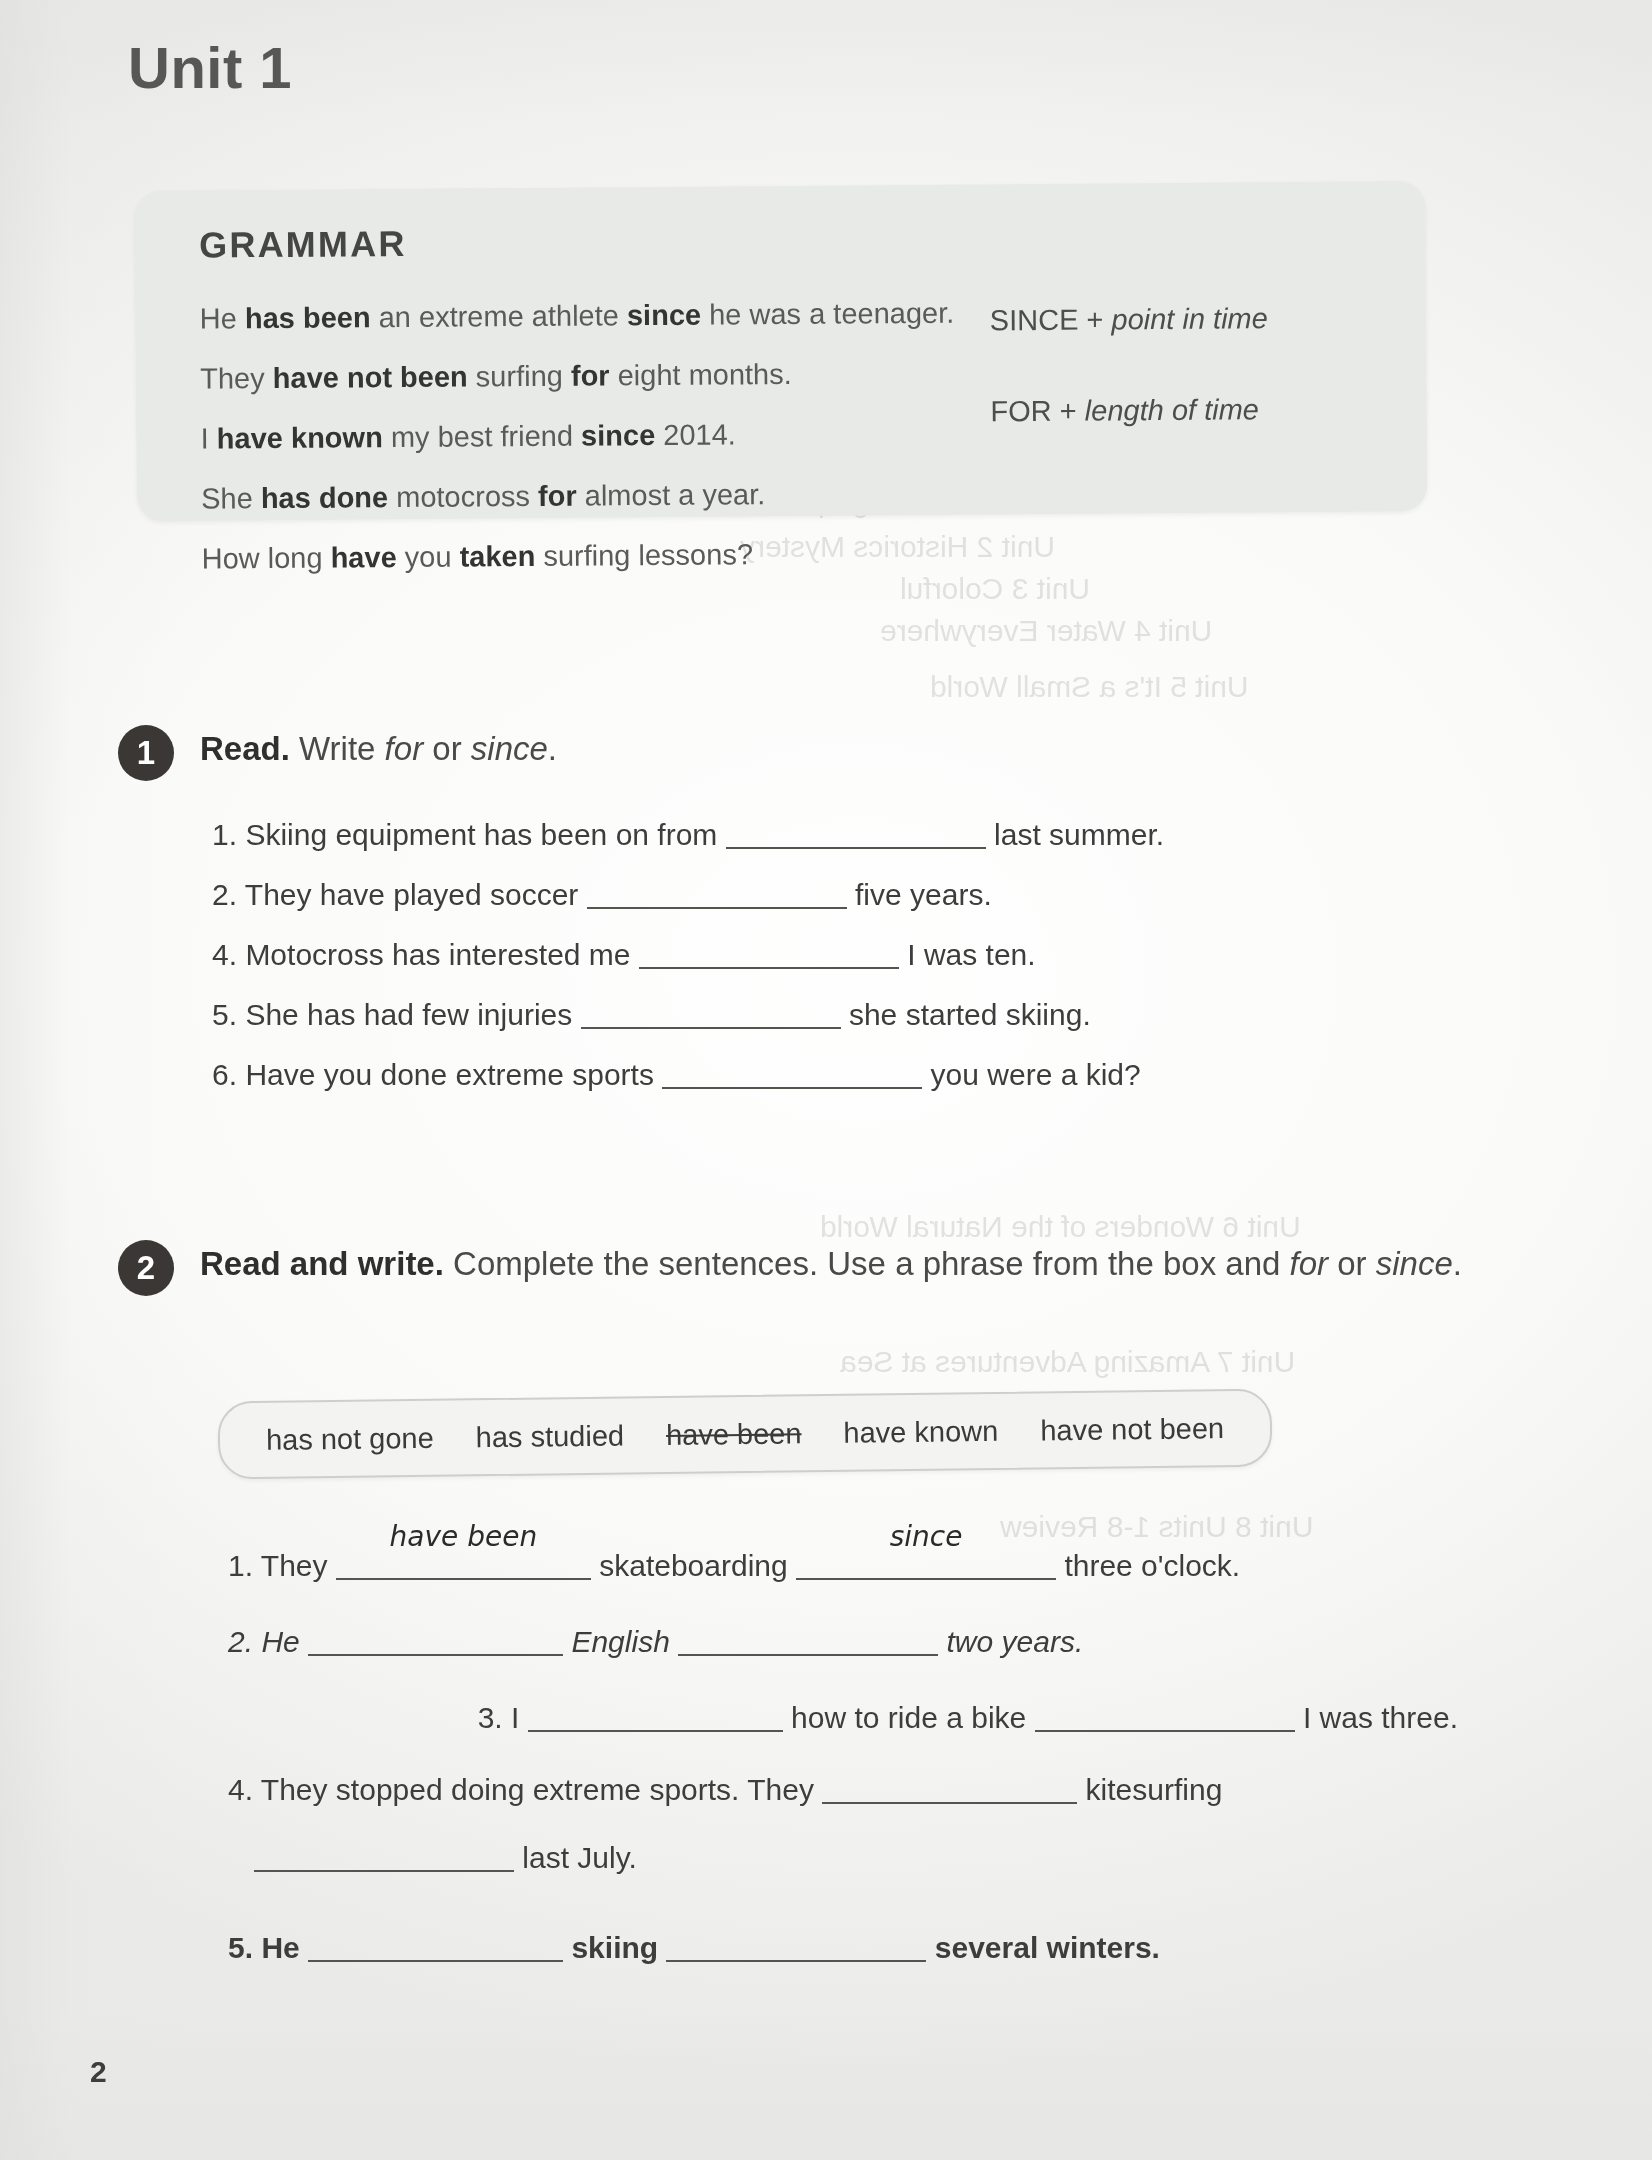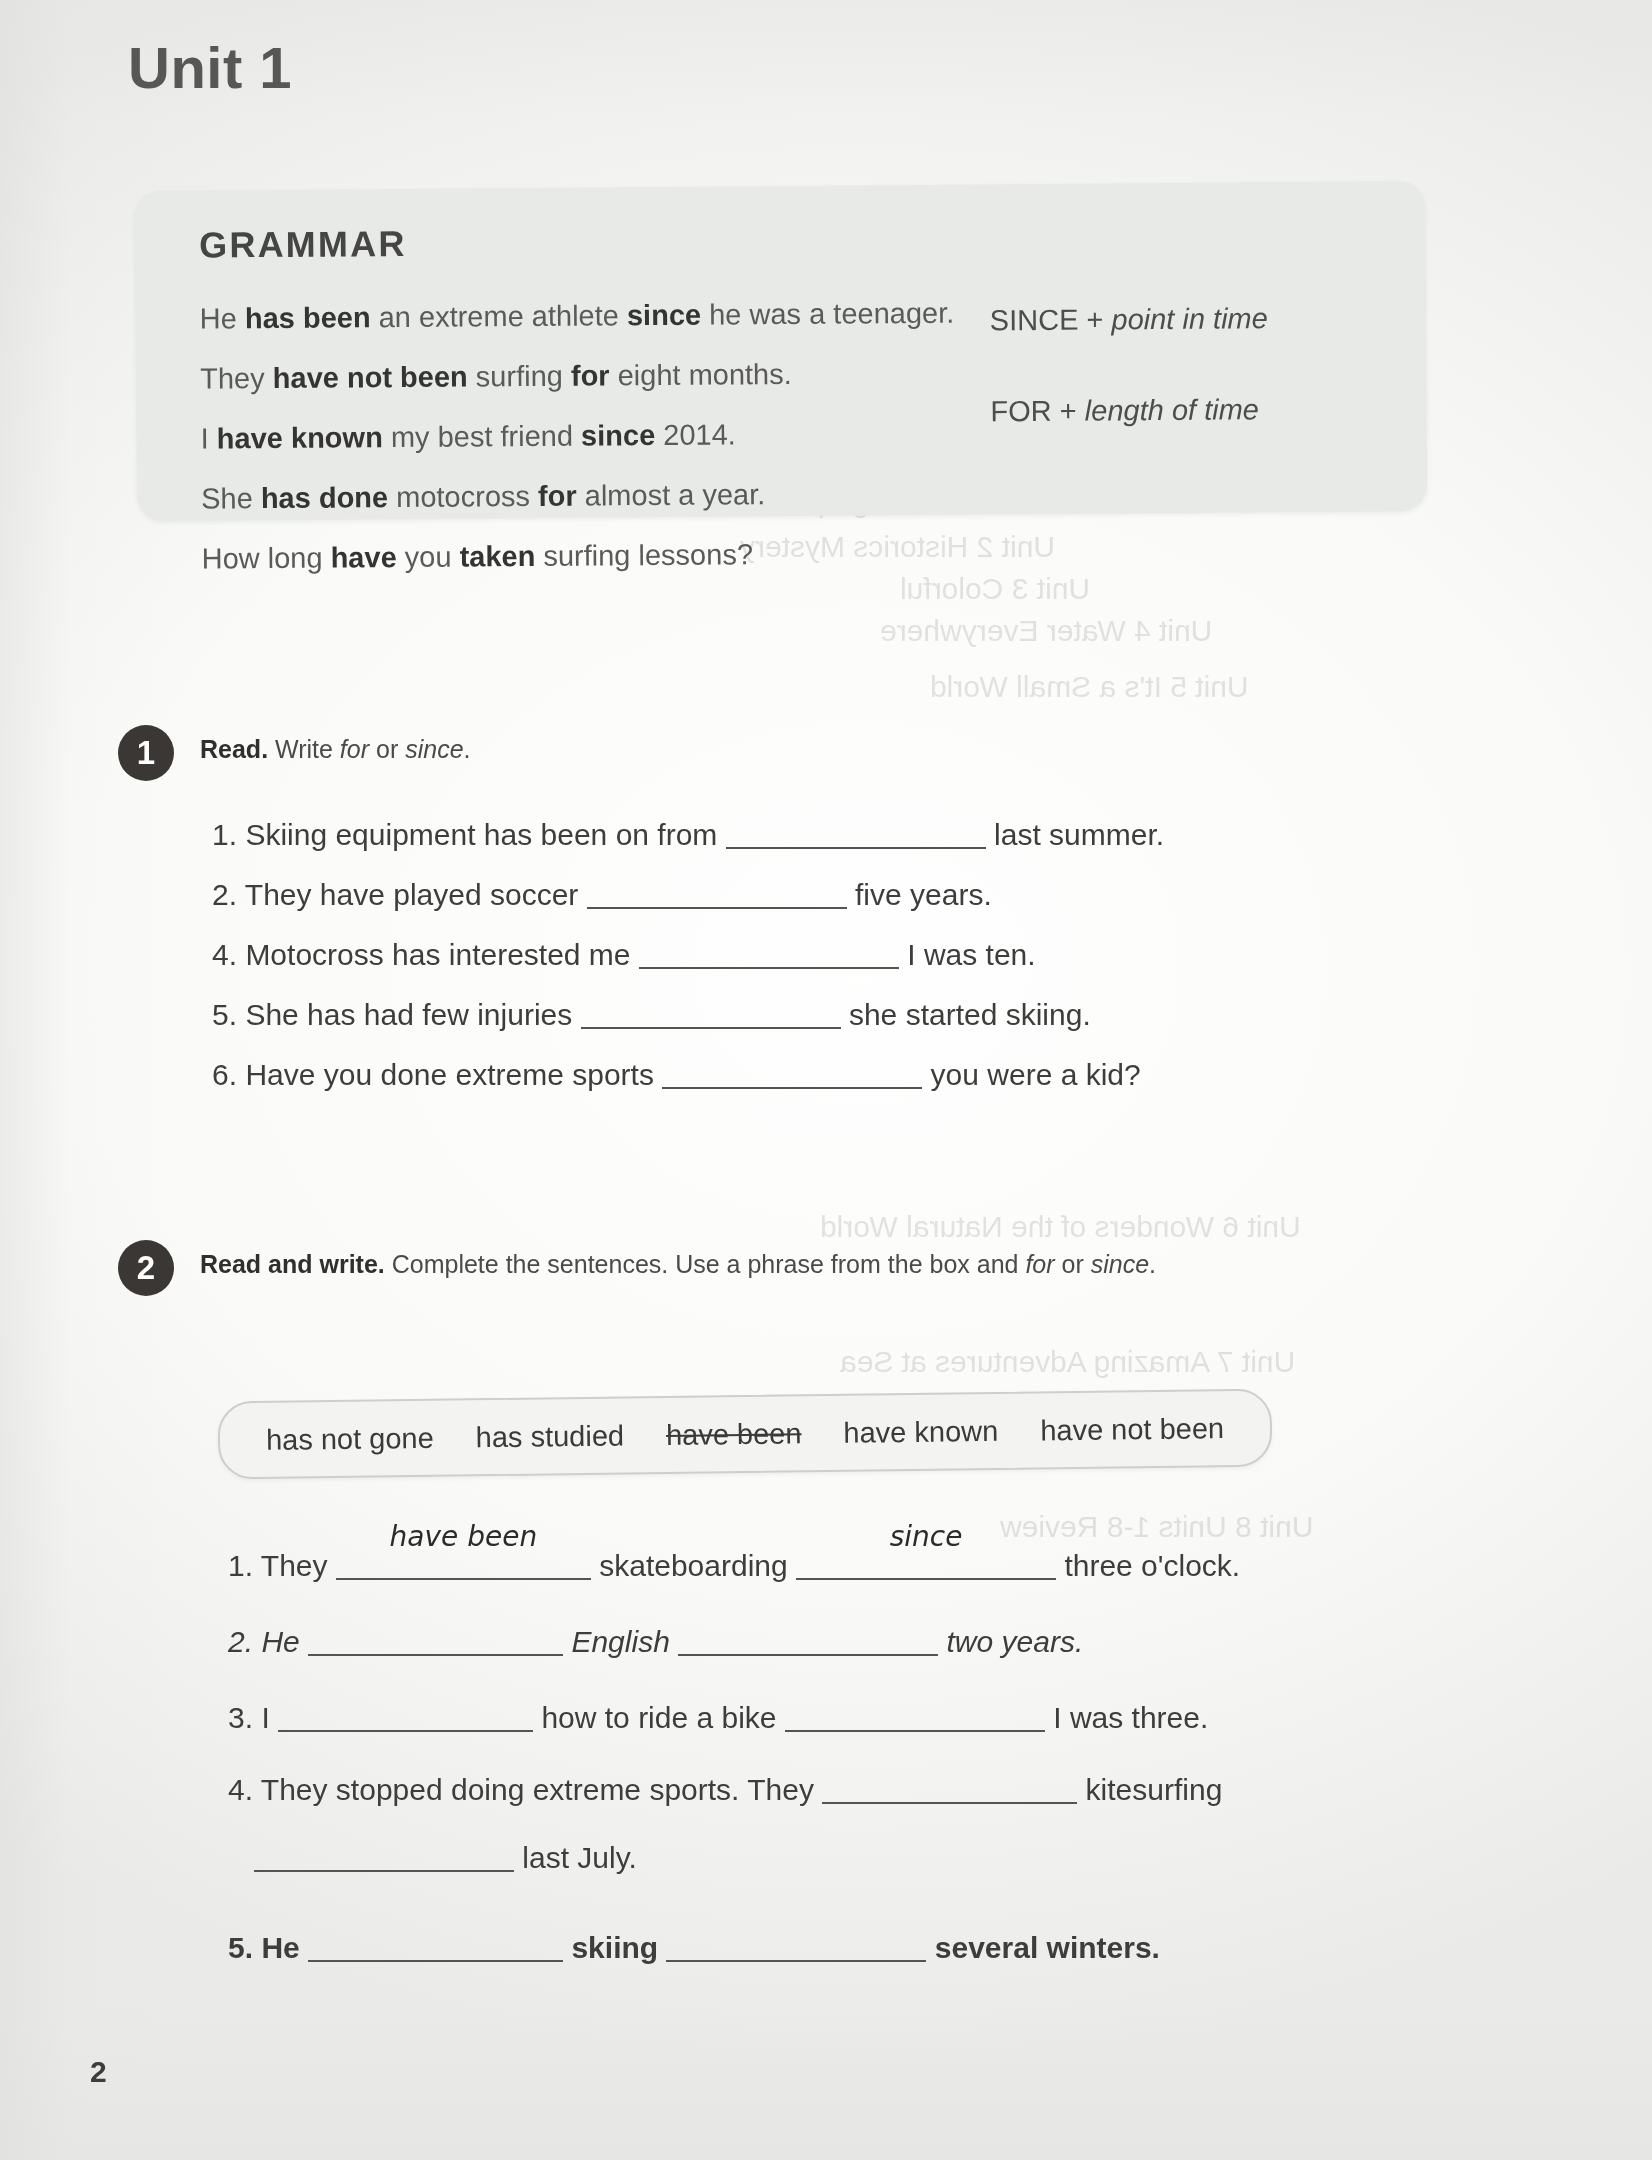--- a/index.html
+++ b/index.html
@@ -111,21 +111,21 @@
     display: flex;
     align-items: center;
     justify-content: center;
     left: 0;
     top: 0;
   }
   .ex-head {
     position: absolute;
     left: 82px;
     top: -2px;
-    font-size: 25px;
+    font-size: 33px;
     color: #4a4a48;
     line-height: 52px;
     width: 1290px;
   }
   .ex-head b { font-weight: bold; color: #2f2f2e; }
   .ex-head i { font-style: italic; }
 
   .items { position: absolute; left: 82px; }
   .item {
     font-size: 30px;
@@ -294,21 +294,21 @@
       <span>three o'clock.</span>
     </div>
     <div class="item" style="line-height:76px;font-style:italic;">
       <span>2.</span>
       <span>He</span>
       <span class="blank" style="width:255px;"><span class="blank-ans"></span></span>
       <span>English</span>
       <span class="blank" style="width:260px;"><span class="blank-ans"></span></span>
       <span>two years.</span>
     </div>
-    <div class="item" style="line-height:76px;">
+    <div class="item" style="line-height:76px;text-align:right;">
       <span>3.</span>
       <span>I</span>
       <span class="blank" style="width:255px;"><span class="blank-ans"></span></span>
       <span>how to ride a bike</span>
       <span class="blank" style="width:260px;"><span class="blank-ans"></span></span>
       <span>I was three.</span>
     </div>
     <div class="item" style="line-height:68px; white-space:normal; width:1230px;">
       <span>4.</span>
       <span>They stopped doing extreme sports. They</span>

